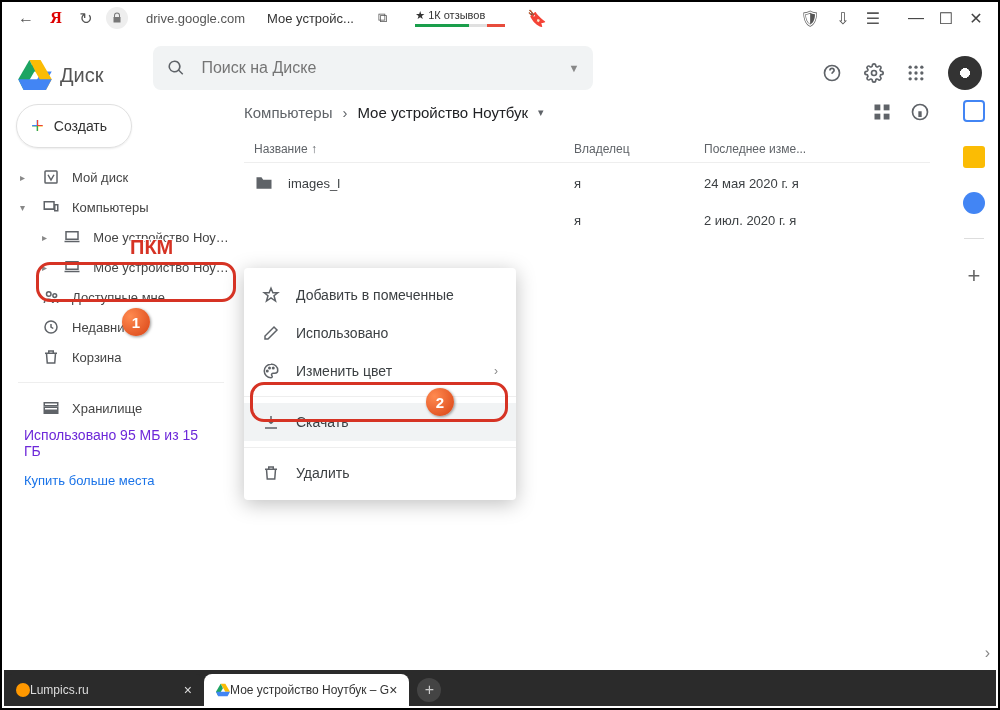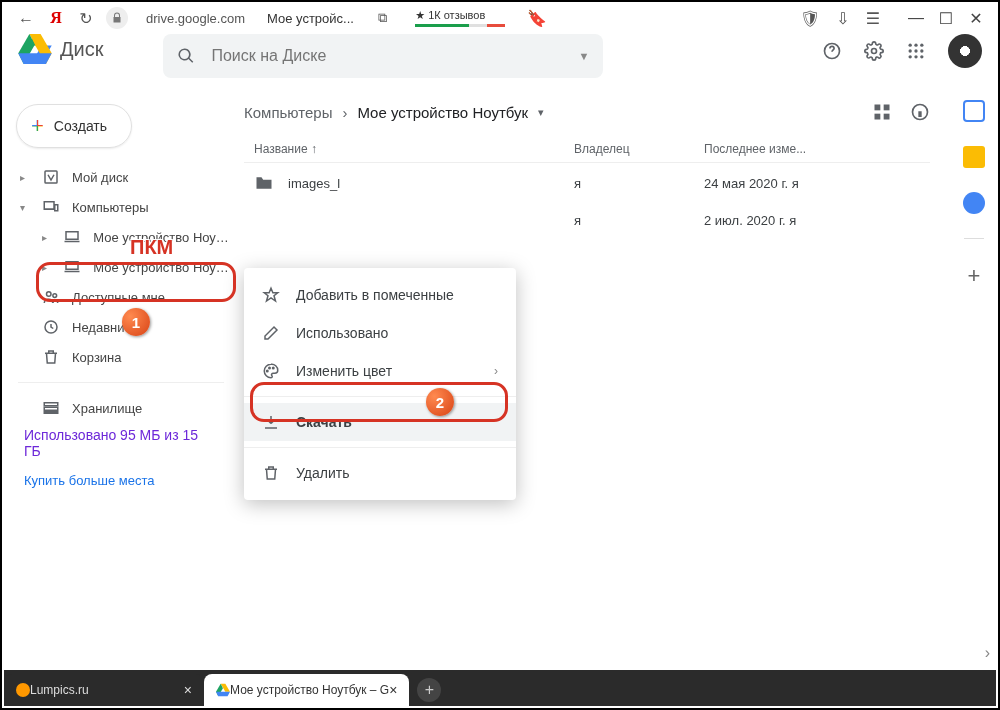--- a/index.html
+++ b/index.html
@@ -13,21 +13,21 @@
   .addr .lock { background:#eee; width:22px;height:22px;border-radius:50%; display:flex;align-items:center;justify-content:center; }
   .addr .title { color:#333; margin-left:4px; max-width:110px; overflow:hidden; text-overflow:ellipsis; white-space:nowrap; }
   .chrome .spacer { flex:1; }
   .chrome-right { display:flex; gap:16px; align-items:center; color:#555; }
   .wdk { display:flex; gap:2px; margin-left:12px;}
   .wdk div{ width:28px; height:24px; display:flex;align-items:center;justify-content:center; color:#444;}
   .rating { font-size:11px; color:#333; position:relative;}
   .rating .bar{ height:3px; width:90px; background:linear-gradient(to right, #1a9e4b 0 60%, #e0e0e0 60% 80%, #e74c3c 80%); margin-top:2px;}
 
   
-  .drv-header { height: 56px; display:flex; align-items:flex-start; padding:0 16px; gap:18px;}
+  .drv-header { height: 56px; display:flex; align-items:flex-end; padding:0 16px; gap:8px;}
   .drv-logo { display:flex; align-items:center; gap:8px;}
   .drv-logo svg{width:34px;height:30px;}
   .drv-title { font-size:20px; color:#555;}
   .search { flex:0 0 440px; margin-left:42px; background:#f1f3f4; height:44px; border-radius:8px; display:flex; align-items:center; padding:0 14px; color:#5f6368;}
   .search svg{width:18px;height:18px;color:#5f6368;}
   .search input{ border:none;background:transparent; flex:1; margin-left:16px; font-size:16px; color:#404040; outline:none;}
   .hdr-icons{ margin-left:auto; display:flex; gap:22px; align-items:center; color:#5f6368;}
   .hdr-icons svg{width:20px;height:20px;}
   .avatar{width:34px;height:34px;border-radius:50%;background:radial-gradient(circle,#fff 20%,#333 21%);}
 
@@ -59,21 +59,21 @@
 
   .sidepanel{ width:48px; display:flex; flex-direction:column; align-items:center; gap:24px; padding-top:10px;}
   .sp-icon{ width:22px;height:22px; border-radius:4px;}
 
   
   .ctx{ position:absolute; left:242px; top:266px; width:272px; background:#fff; border-radius:4px; box-shadow:0 4px 20px rgba(0,0,0,.25); padding:8px 0; z-index:30;}
   .ctx-item{ display:flex; align-items:center; gap:16px; padding:10px 18px; font-size:14px; color:#3c4043;text-align:center;}
   .ctx-item svg{width:18px;height:18px;color:#5f6368;}
   .ctx-item .arrow{margin-left:auto; font-size:12px; color:#888;}
   .ctx-div{ height:1px; background:#eee; margin:6px 0;}
-  .ctx-item.hl{ background:#f1f3f4;font-weight:bold;}
+  .ctx-item.hl{ background:#f1f3f4;}
 
   
   .ring{ position:absolute; border:3px solid #d63324; border-radius:14px; z-index:40; pointer-events:none;}
   .badge{ position:absolute; width:28px;height:28px;border-radius:50%; background:radial-gradient(circle at 30% 30%, #ff8a50, #d84315); color:#fff; font-weight:700; display:flex;align-items:center;justify-content:center; font-size:15px; z-index:50; box-shadow:1px 1px 3px rgba(0,0,0,.4);}
   .pkm{ position:absolute; font-weight:800; color:#d63324; font-size:20px; text-shadow: -1px -1px 0 #fff,1px -1px 0 #fff,-1px 1px 0 #fff,1px 1px 0 #fff; z-index:45;}
 
   
   .tabs{ position:absolute; bottom:2px; left:2px; right:2px; height:36px; background:#2b2b2b; display:flex; align-items:flex-end;}
   .tab{ height:32px; display:flex; align-items:center; padding:0 12px; color:#ddd; font-size:12px; border-top-left-radius:8px; border-top-right-radius:8px; background:#2b2b2b; min-width:200px;}
   .tab.active{ background:#fff; color:#333;}

